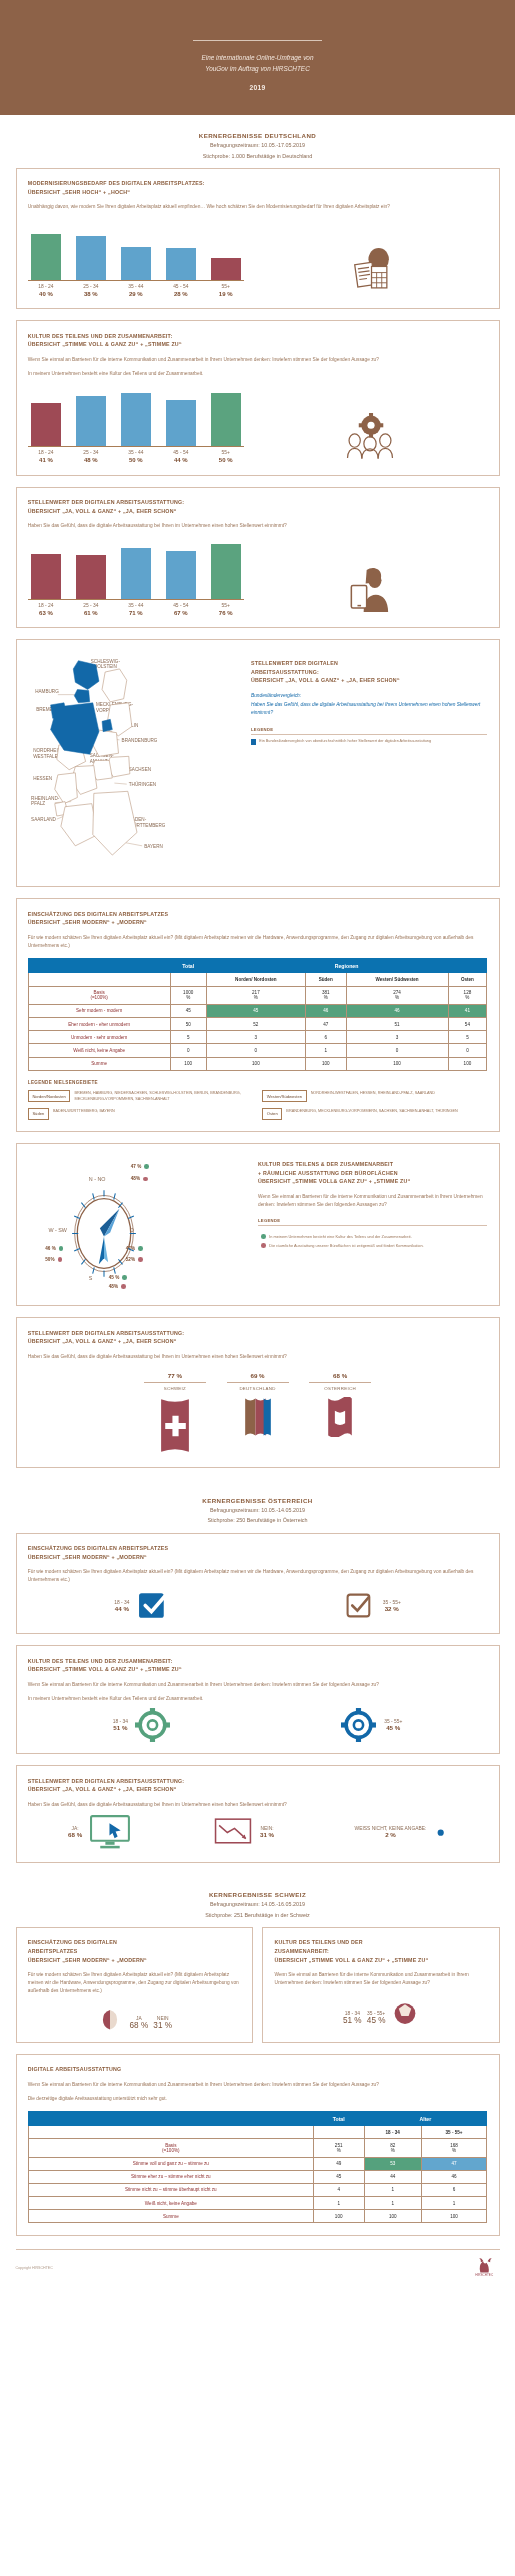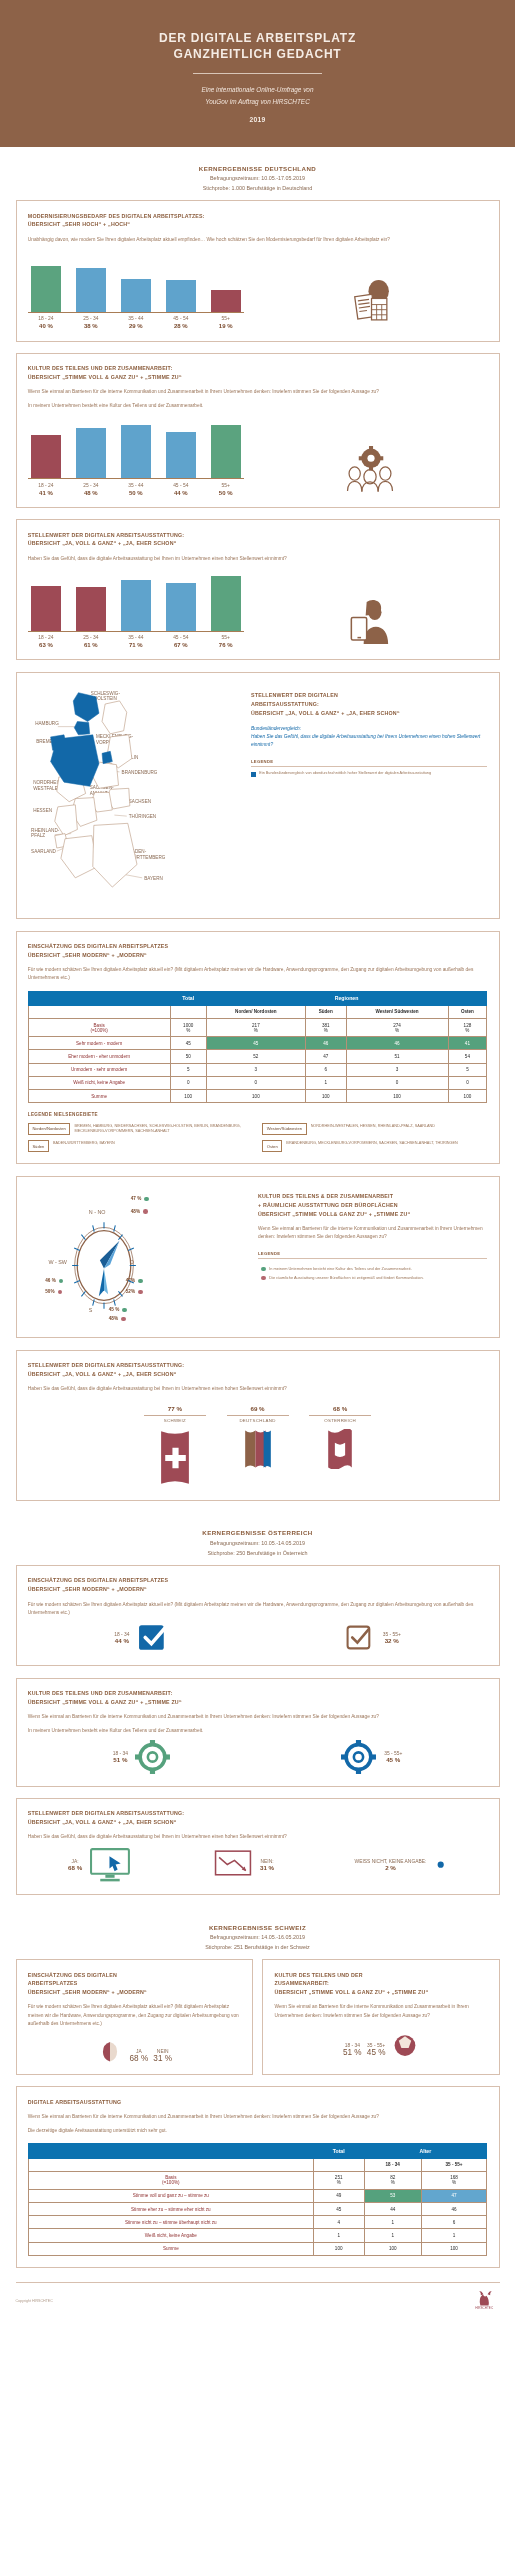--- a/index.html
+++ b/index.html
@@ -125,24 +125,20 @@
   .ctr{text-align:center;} .mt14{margin-top:7.2px;}
   .icons-inline{display:flex; align-items:center; justify-content:space-around; margin-top:5.2px;}
   .pair{display:flex; align-items:center; gap:7.2px;}
   .pair .pl{font-size:4.9px;color:#8a6a53; text-align:center;}
   .pair .pv{font-size:6.2px;font-weight:bold;color:#7a4a2d;}
 </style>
 </head>
 <body>
 
 <div class="hero">
-  <h1>
-    <span>DER DIGITALE ARBEITSPLATZ</span><br>
-    <span>GANZHEITLICH GEDACHT</span>
-  </h1>
   <div class="hero-rule"></div>
   <div class="hero-sub">
     <div>Eine internationale Online-Umfrage von</div>
     <div>YouGov im Auftrag von HIRSCHTEC</div>
   </div>
   <div class="hero-year">2019</div>
 </div>
 
 <div class="country-head">
   <div class="ch-title">KERNERGEBNISSE DEUTSCHLAND</div>

